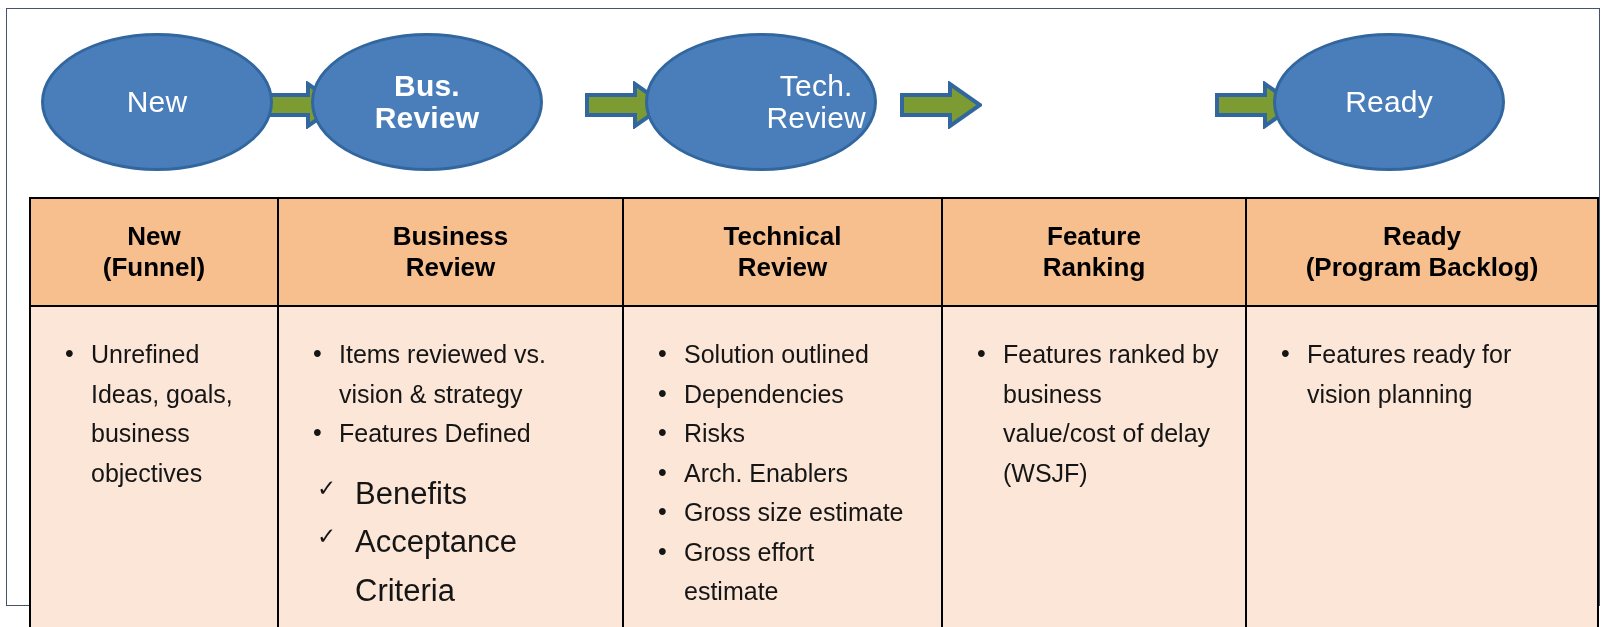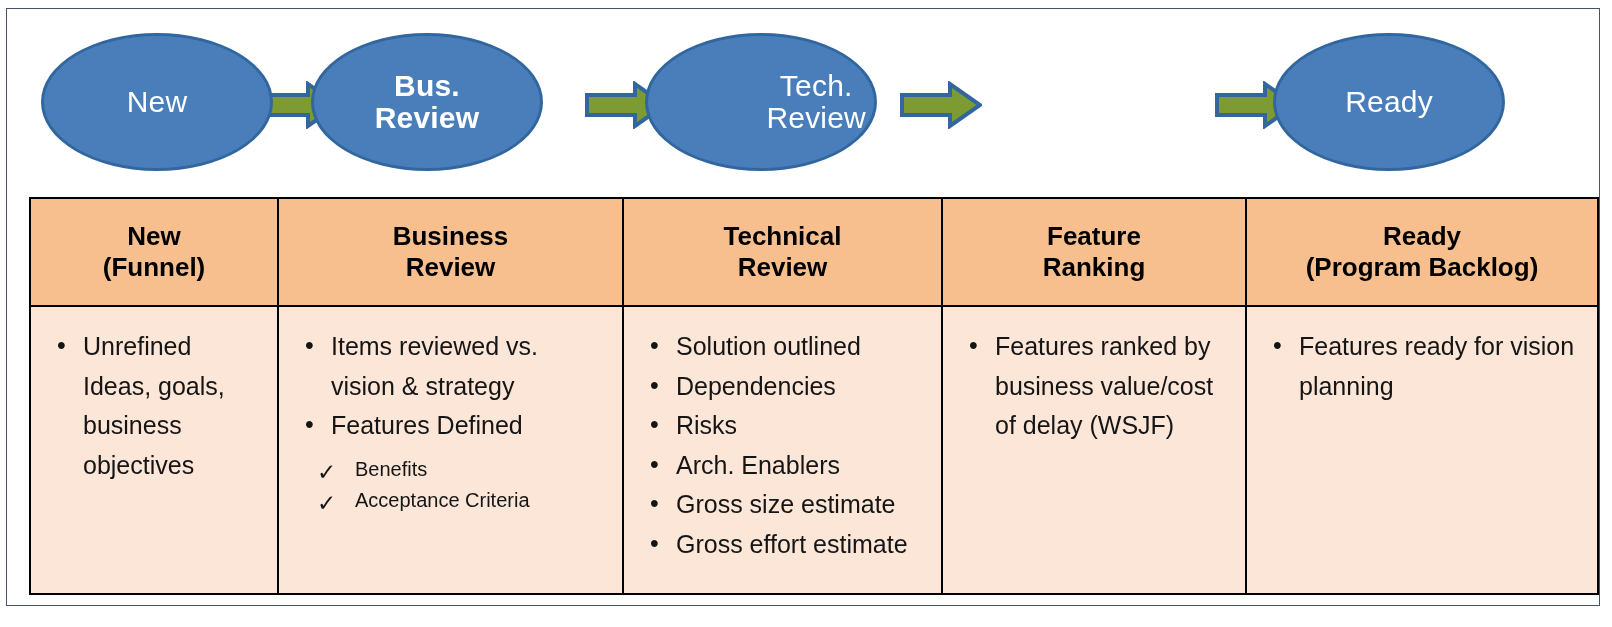--- a/index.html
+++ b/index.html
@@ -120,42 +120,42 @@
     background: #fbe6d8;
     padding: 12px 10px 10px 10px;
   }
 
   .col-w-0 { width: 248px; }
   .col-w-1 { width: 345px; }
   .col-w-2 { width: 319px; }
   .col-w-3 { width: 304px; }
   .col-w-4 { width: 352px; }
 
-  .blist { list-style: none; margin: 8px; padding: 0; }
+  .blist { list-style: none; margin: 16px; padding: 0; }
   .blist > li {
     position: relative;
     padding-left: 34px;
     font-size: 25px;
     line-height: 1.58;
     color: #151515;
   }
   .blist > li::before {
     content: "\2022";
     position: absolute;
     left: 8px;
     top: -1px;
     font-size: 25px;
     line-height: 1.58;
     color: #151515;
   }
   .sublist { list-style: none; margin: 0; padding: 0; }
   .sublist > li {
     position: relative;
     padding-left: 66px;
-    font-size: 20px;
+    font-size: 31px;
     line-height: 1.58;
     color: #151515;
   }
   .sublist > li::before {
     content: "\2713";
     position: absolute;
     left: 28px;
     top: 0;
     font-size: 23px;
     line-height: 1.58;

